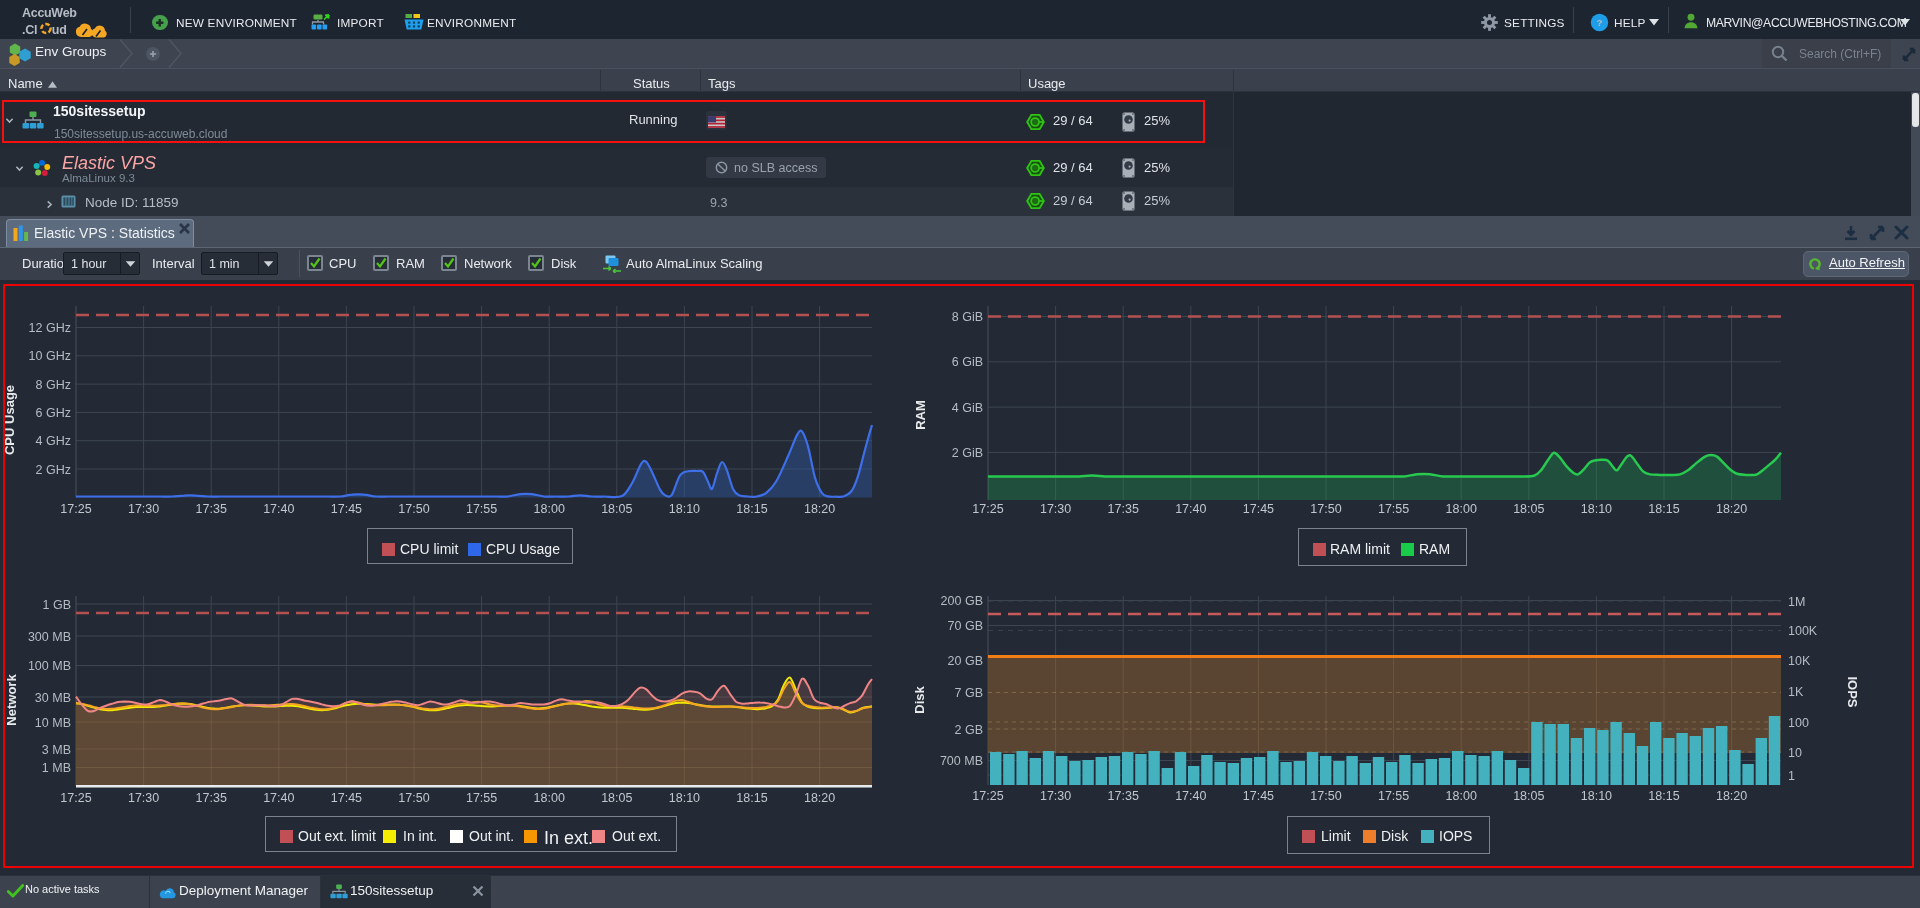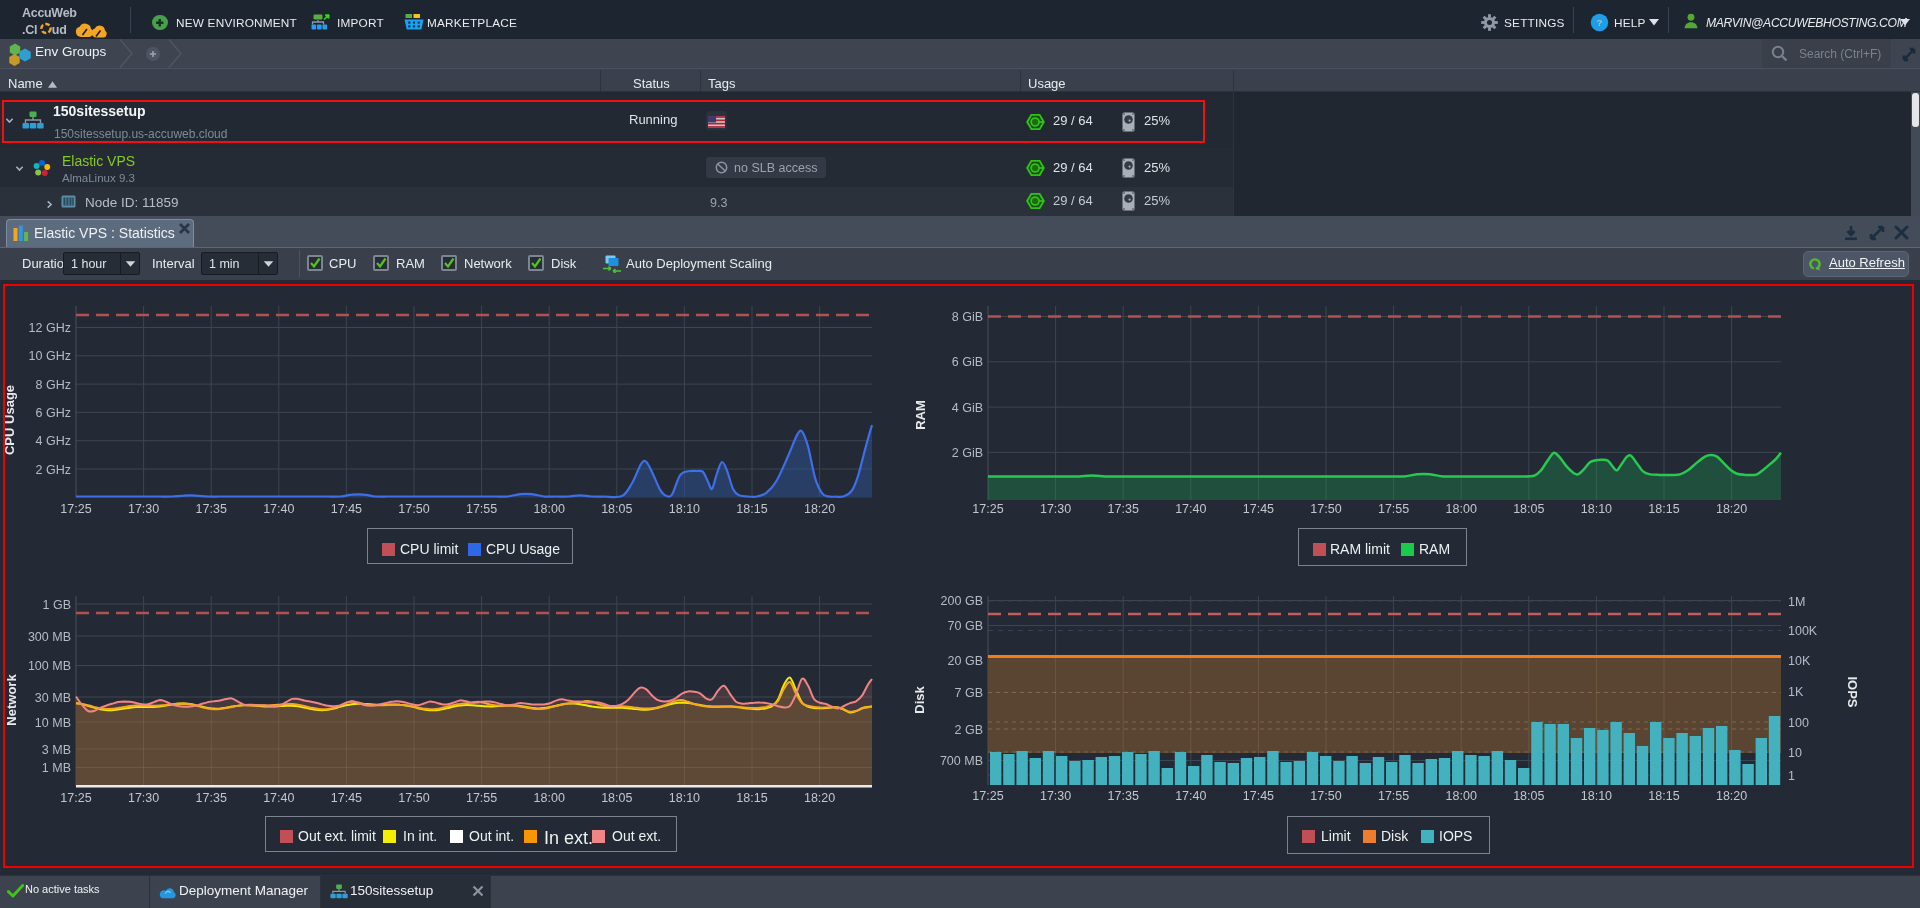--- a/index.html
+++ b/index.html
@@ -37,21 +37,21 @@
 <rect x="1.5" y="0" width="6.5" height="4" fill="#58ad43"></rect>
 <rect x="9.5" y="0" width="6.5" height="4" fill="#f2c718"></rect>
 <path d="M0.5 5.5 h19 l-2.2 10 h-14.6 Z" fill="#1ea0ee"></path>
 <rect x="4.2" y="7.5" width="2.2" height="2.2" fill="#0c3d5c"></rect>
       <rect x="8.9" y="7.5" width="2.2" height="2.2" fill="#0c3d5c"></rect>
       <rect x="13.6" y="7.5" width="2.2" height="2.2" fill="#0c3d5c"></rect>
 <rect x="4.2" y="11.3" width="2.2" height="2.2" fill="#0c3d5c"></rect>
       <rect x="8.9" y="11.3" width="2.2" height="2.2" fill="#0c3d5c"></rect>
       <rect x="13.6" y="11.3" width="2.2" height="2.2" fill="#0c3d5c"></rect>
 </svg></div>
-<div class="txt" style="left:427px;top:16px;font-size:11.8px;color:#e9ebee;letter-spacing:0.2px;">MARKETPLACE</div>
+<div class="txt" style="left:427px;top:16px;font-size:11.8px;color:#e9ebee;letter-spacing:0.2px;">ENVIRONMENT</div>
 
 <div class="abs" style="left:1480px;top:13px;"><svg width="19" height="19" viewBox="0 0 24 24">
 <g fill="#8f99a5">
 <circle cx="12" cy="12" r="7"></circle>
 <g stroke="#8f99a5" stroke-width="3.6">
 <line x1="12" y1="1.5" x2="12" y2="6"></line>
           <line x1="12" y1="18" x2="12" y2="22.5"></line>
 <line x1="1.5" y1="12" x2="6" y2="12"></line>
           <line x1="18" y1="12" x2="22.5" y2="12"></line>
 <line x1="4.6" y1="4.6" x2="7.8" y2="7.8"></line>
@@ -70,21 +70,21 @@
 </svg></div>
 <div class="txt" style="left:1614px;top:16px;font-size:11.8px;color:#e9ebee;letter-spacing:0.2px;">HELP</div>
 <svg class="abs" style="left:1649px;top:19px;" width="10" height="7" viewBox="0 0 10 7">
     <path d="M0 0 L5 6.5 L10 0 Z" fill="#dfe3e8"></path>
   </svg>
 <div class="abs" style="left:1668px;top:7px;width:1px;height:26px;background:#39424e;"></div>
 <div class="abs" style="left:1682px;top:12px;"><svg width="18" height="18" viewBox="0 0 24 24" fill="#52a834">
 <circle cx="12" cy="7" r="4.6"></circle>
 <path d="M3.5 21.5 c0-5 3.8-8 8.5-8 s8.5 3 8.5 8 Z"></path>
 </svg></div>
-<div class="txt" style="left:1706px;top:16px;font-size:12.2px;letter-spacing:-0.35px;color:#e9ebee;font-style:italic;">MARVIN@ACCUWEBHOSTING.COM</div>
+<div class="txt" style="left:1706px;top:16px;font-size:12.2px;letter-spacing:-0.35px;color:#e9ebee;">MARVIN@ACCUWEBHOSTING.COM</div>
 <svg class="abs" style="left:1900px;top:19px;" width="10" height="7" viewBox="0 0 10 7">
     <path d="M0 0 L5 6.5 L10 0 Z" fill="#dfe3e8"></path>
   </svg>
 
 <div class="abs" style="left:0;top:39px;width:1920px;height:29px;background:#3e4450;"></div>
 <div class="abs" style="left:6.5px;top:42px;"><svg width="26" height="26" viewBox="0 0 26 26">
 <polygon points="13.20,4.50 13.20,10.50 8.00,13.50 2.80,10.50 2.80,4.50 8.00,1.50" fill="#61b54d"></polygon>
 <polygon points="12.70,15.00 12.70,21.00 7.50,24.00 2.30,21.00 2.30,15.00 7.50,12.00" fill="#c79a27"></polygon>
 <polygon points="23.72,9.70 23.72,16.30 18.00,19.60 12.28,16.30 12.28,9.70 18.00,6.40" fill="#2e9fd0"></polygon>
 </svg></div>
@@ -174,21 +174,21 @@
     <path d="M1.5 3 L5 6.8 L8.5 3" stroke="#aab3bd" stroke-width="1.7" fill="none"></path>
   </svg>
 <div class="abs" style="left:33px;top:159px;"><svg width="18" height="18" viewBox="0 0 18 18">
 <circle cx="9" cy="4" r="3" fill="#0069da"></circle>
 <circle cx="14.2" cy="8" r="3" fill="#fbbc04"></circle>
 <circle cx="11.8" cy="14" r="3" fill="#d11d3e"></circle>
 <circle cx="5.2" cy="13.4" r="3" fill="#88c543"></circle>
 <circle cx="3.6" cy="7" r="3" fill="#15b5b8"></circle>
 <circle cx="9" cy="9" r="2.4" fill="#2b323c"></circle>
 </svg></div>
-<div class="txt" style="left:62px;top:153px;font-size:14px;color:#84cc16;">Elastic VPS</div>
+<div class="txt" style="left:62px;top:153px;font-size:18px;color:#fca5a5;font-style:italic;">Elastic VPS</div>
 <div class="txt" style="left:62px;top:172px;font-size:11.5px;color:#7f8b99;">AlmaLinux 9.3</div>
 <div class="abs" style="left:706px;top:157px;height:21px;background:#333a45;border-radius:3px;display:flex;align-items:center;padding:0 9px;">
   <svg width="13" height="13" viewBox="0 0 14 14">
       <circle cx="7" cy="7" r="5.6" fill="none" stroke="#8b95a1" stroke-width="1.6"></circle>
       <path d="M3 3.2 L11 10.8" stroke="#8b95a1" stroke-width="1.6"></path>
     </svg>
   <span style="font-size:12.5px;color:#9aa3ae;margin-left:6px;">no SLB access</span>
   </div>
 <div class="abs" style="left:1026px;top:158px;"><svg width="19" height="20" viewBox="0 0 24 24">
 <polygon points="1.5,12 6.8,3 17.2,3 22.5,12 17.2,21 6.8,21" fill="#174f10" stroke="#2fc414" stroke-width="2.4"></polygon>
@@ -301,21 +301,21 @@
       <path d="M2 6 L5 9.4 L10.5 1.5" fill="none" stroke="#52c41a" stroke-width="2.2"></path>
     </svg>
   </div>
 <div class="txt" style="left:551px;top:256px;font-size:13px;color:#e9ebee;">Disk</div>
 <div class="abs" style="left:602px;top:255px;"><svg width="20" height="18" viewBox="0 0 20 18">
 <rect x="3.5" y="0.5" width="10" height="8" rx="1" fill="#7ec8f0"></rect>
 <rect x="6.5" y="3" width="10" height="8" rx="1" fill="#1e90dd"></rect>
 <path d="M1 13.5 h8 M9 13.5 l-2.5 -2 M9 13.5 l-2.5 2" stroke="#49c63c" stroke-width="1.6" fill="none"></path>
 <path d="M11 16 h8 M11 16 l2.5 -2 M11 16 l2.5 2" stroke="#49c63c" stroke-width="1.6" fill="none"></path>
 </svg></div>
-<div class="txt" style="left:626px;top:256px;font-size:13px;color:#e9ebee;">Auto Deployment Scaling</div>
+<div class="txt" style="left:626px;top:256px;font-size:13px;color:#e9ebee;">Auto AlmaLinux Scaling</div>
 <div class="abs" style="left:1803px;top:251px;width:106px;height:26px;background:#4d5666;border:1px solid #5d6674;border-radius:5px;"></div>
 <div class="abs" style="left:1807px;top:256px;"><svg width="16" height="16" viewBox="0 0 24 24">
 <g transform="rotate(115 12 12)">
         <path d="M19 12 a7 7 0 1 1 -2.2 -5.1" fill="none" stroke="#55b92e" stroke-width="3.6" stroke-linecap="round"></path>
 <path d="M17.6 1.2 l0.4 6.2 -6.0 -1.6 Z" fill="#55b92e"></path>
       </g>
 </svg></div>
 <div class="txt" style="left:1829px;top:255px;font-size:13px;color:#f2f4f6;text-decoration:underline;">Auto Refresh</div>
 
 <div class="abs" style="left:0;top:280px;width:1920px;height:595px;background:#232a35;"></div>

